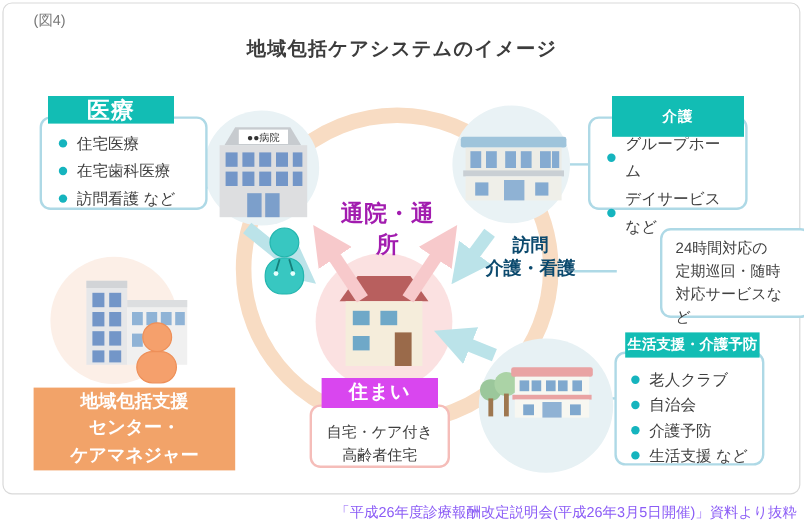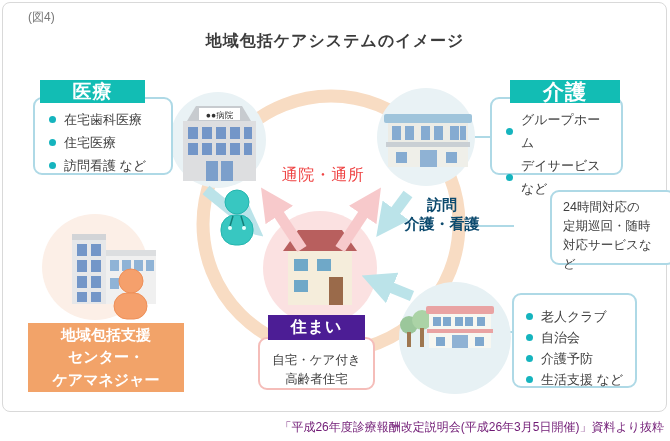--- a/index.html
+++ b/index.html
@@ -5,50 +5,50 @@
   html,body{margin:0;padding:0;background:#fff;}
   #stage{
     position:relative;width:670px;height:441px;background:#ffffff;overflow:hidden;
     font-family:"Liberation Sans","DejaVu Sans",sans-serif;color:#404040;
   }
   .frame{position:absolute;left:2px;top:2px;width:663px;height:408px;
     border:1px solid #d9d9d9;border-radius:8px;z-index:0;}
   .fig-label{position:absolute;left:16px;top:9px;font-size:12px;color:#777;z-index:4;margin-left:12px;}
   .title{position:absolute;left:0;top:31px;width:100%;text-align:center;
     font-size:16px;font-weight:bold;color:#3c3c3c;letter-spacing:1px;z-index:4;}
-  .caption{position:absolute;right:6px;top:419px;font-size:12px;color:#701a75;z-index:4;}
+  .caption{position:absolute;right:6px;top:419px;font-size:12px;color:#8b5cf6;z-index:4;}
   #diagram-svg{position:absolute;left:0;top:0;z-index:1;}
   .info-box{position:absolute;background:#fff;border:2px solid #aed9e6;border-radius:9px;
     box-sizing:border-box;z-index:2;}
   .teal-header{position:absolute;background:#12bdb4;color:#fff;font-weight:bold;
     display:flex;align-items:center;justify-content:center;z-index:3;letter-spacing:1px;}
   .bullet-list{list-style:none;margin:0;padding:0;}
   .bullet-list li{position:relative;padding-left:17px;font-size:13px;color:#404040;}
   .bullet-list li::before{content:"";position:absolute;left:2px;top:50%;margin-top:-3.5px;
     width:7px;height:7px;border-radius:50%;background:#15b4be;}
   .pre{white-space:pre-line;}
   .medical-box{left:33px;top:97px;width:140px;height:78px;padding:9px 8px 0 12px;}
   .medical-box li{line-height:23px;}
   .medical-header{left:40px;top:80px;width:105px;height:23px;font-size:19px;}
   .nursing-box{left:490px;top:97px;width:133px;height:78px;padding:9px 20px 0 12px;}
   .nursing-box li{line-height:23px;}
-  .nursing-header{left:510px;top:80px;width:110px;height:23px;font-size:21px;}
+  .nursing-header{left:510px;top:80px;width:110px;height:34px;font-size:12px;}
   .service24-box{left:512px;top:190px;width:126px;height:75px;padding:6px 16px 0 11px;
     font-size:12.5px;line-height:19px;color:#404040;margin-left:38px;}
   .life-box{left:512px;top:293px;width:125px;height:95px;padding:11px 4px 0 10px;}
   .life-box li{line-height:21px;}
   .life-header{left:521px;top:277px;width:112px;height:21px;font-size:12px;letter-spacing:0;}
   .housing-box{left:258px;top:337px;width:117px;height:53px;border-color:#f5bdb9;
     text-align:center;padding-top:12px;font-size:12.5px;line-height:19px;}
-  .housing-header{left:268px;top:315px;width:97px;height:25px;font-size:16px;background:#4c1d95;}
-  .support-center-box{position:absolute;left:28px;top:323px;width:156px;height:69px;
+  .housing-header{left:268px;top:315px;width:97px;height:25px;font-size:16px;background:#d946ef;}
+  .support-center-box{position:absolute;left:28px;top:323px;width:168px;height:69px;
     background:#f2a369;color:#fff;font-weight:bold;font-size:15px;line-height:22.5px;
     display:flex;align-items:center;justify-content:center;text-align:center;z-index:2;}
   .label-outpatient{position:absolute;left:278px;top:165px;width:90px;text-align:center;
-    font-size:16px;font-weight:normal;color:#ef4444;z-index:2;letter-spacing:0.5px;}
+    font-size:19px;font-weight:bold;color:#a21caf;z-index:2;letter-spacing:0.5px;}
   .label-visit{position:absolute;left:398px;top:195px;width:88px;text-align:center;
     font-size:15px;font-weight:bold;color:#0c4a6e;line-height:19px;z-index:2;}
 </style>
 </head>
 <body>
 
 <div id="stage">
 
   <div class="frame"></div>
   <div class="fig-label">(図4)</div>
@@ -192,22 +192,22 @@
     </g>
 
     <g>
       <circle cx="131" cy="281" r="12" fill="#f5a06c" stroke="#ee8f58" stroke-width="1"></circle>
       <rect x="114" y="293" width="33" height="26" rx="13" fill="#f5a06c" stroke="#ee8f58" stroke-width="1"></rect>
     </g>
   </svg>
 
   <div class="info-box medical-box">
     <ul class="bullet-list">
+      <li>住宅医療</li>
       <li>在宅歯科医療</li>
-      <li>住宅医療</li>
       <li>訪問看護 など</li>
     </ul>
   </div>
   <div class="teal-header medical-header">医療</div>
 
   <div class="info-box nursing-box">
     <ul class="bullet-list">
       <li>グループホーム</li>
       <li>デイサービス など</li>
     </ul>
@@ -219,20 +219,21 @@
 対応サービスなど</div>
 
   <div class="info-box life-box">
     <ul class="bullet-list">
       <li>老人クラブ</li>
       <li>自治会</li>
       <li>介護予防</li>
       <li>生活支援 など</li>
     </ul>
   </div>
+  <div class="teal-header life-header">生活支援・介護予防</div>
 
   <div class="info-box housing-box pre">自宅・ケア付き
 高齢者住宅</div>
   <div class="teal-header housing-header">住まい</div>
 
   <div class="support-center-box pre">地域包括支援
 センター・
 ケアマネジャー</div>
 
   <div class="label-outpatient">通院・通所</div>

